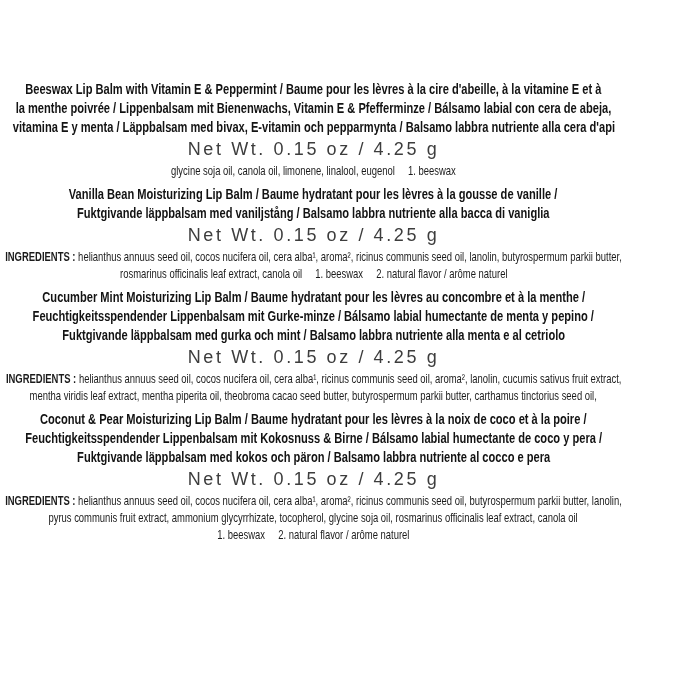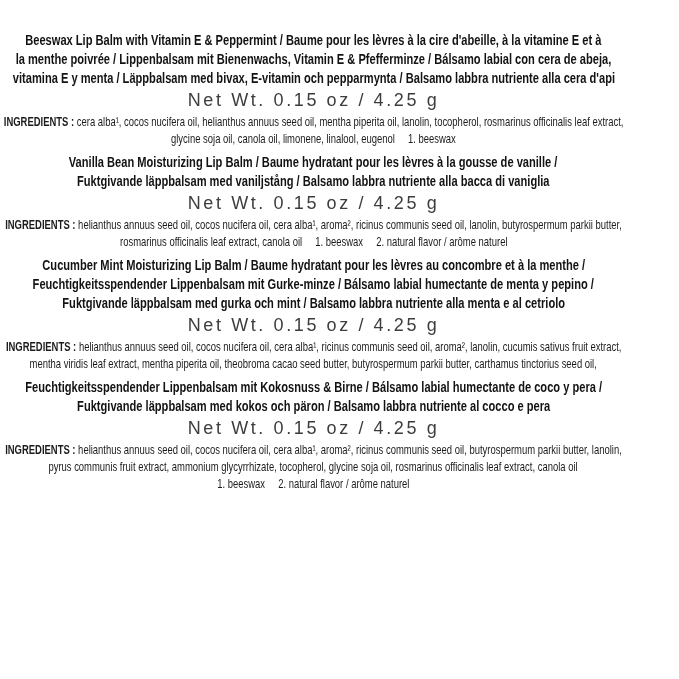--- a/index.html
+++ b/index.html
@@ -7,21 +7,21 @@
     width: 679px;
     height: 679px;
     background: #ffffff;
     overflow: hidden;
     font-family: "Liberation Sans", sans-serif;
   }
   .sheet {
     box-sizing: border-box;
     width: 627px;
     height: 679px;
-    padding-top: 30px;
+    padding-top: 79px;
     background: #ffffff;
   }
   .product { margin-bottom: 5px; }
   .line { display: flex; justify-content: center; }
   .tx { display: inline-block; white-space: pre; }
   .t-line .tx {
     font-weight: bold;
     font-size: 15px;
     line-height: 19px;
     color: #131313;
@@ -51,23 +51,20 @@
         <span class="tx">Beeswax Lip Balm with Vitamin E &amp; Peppermint / Baume pour les lèvres à la cire d'abeille, à la vitamine E et à</span>
       </div>
     <div class="line t-line">
         <span class="tx">la menthe poivrée / Lippenbalsam mit Bienenwachs, Vitamin E &amp; Pfefferminze / Bálsamo labial con cera de abeja,</span>
       </div>
     <div class="line t-line">
         <span class="tx">vitamina E y menta / Läppbalsam med bivax, E-vitamin och pepparmynta / Balsamo labbra nutriente alla cera d'api</span>
       </div>
     <div class="line netwt">
         <span class="tx">Net Wt. 0.15 oz / 4.25 g</span>
-      </div>
-    <div class="line i-line">
-        <span class="tx"><span class="i-label">INGREDIENTS : </span><span>cera alba¹, cocos nucifera oil, helianthus annuus seed oil, mentha piperita oil, lanolin, tocopherol, rosmarinus officinalis leaf extract,</span></span>
       </div>
     <div class="line i-line">
         <span class="tx">glycine soja oil, canola oil, limonene, linalool, eugenol     1. beeswax</span>
       </div>
   </section>
 
   <section class="product">
     <div class="line t-line">
         <span class="tx">Vanilla Bean Moisturizing Lip Balm / Baume hydratant pour les lèvres à la gousse de vanille /</span>
       </div>
@@ -101,20 +98,23 @@
     <div class="line i-line">
         <span class="tx"><span class="i-label">INGREDIENTS : </span><span>helianthus annuus seed oil, cocos nucifera oil, cera alba¹, ricinus communis seed oil, aroma², lanolin, cucumis sativus fruit extract,</span></span>
       </div>
     <div class="line i-line">
         <span class="tx">mentha viridis leaf extract, mentha piperita oil, theobroma cacao seed butter, butyrospermum parkii butter, carthamus tinctorius seed oil,</span>
       </div>
   </section>
 
   <section class="product">
     <div class="line t-line">
+        <span class="tx">Coconut &amp; Pear Moisturizing Lip Balm / Baume hydratant pour les lèvres à la noix de coco et à la poire /</span>
+      </div>
+    <div class="line t-line">
         <span class="tx">Feuchtigkeitsspendender Lippenbalsam mit Kokosnuss &amp; Birne / Bálsamo labial humectante de coco y pera /</span>
       </div>
     <div class="line t-line">
         <span class="tx">Fuktgivande läppbalsam med kokos och päron / Balsamo labbra nutriente al cocco e pera</span>
       </div>
     <div class="line netwt">
         <span class="tx">Net Wt. 0.15 oz / 4.25 g</span>
       </div>
     <div class="line i-line">
         <span class="tx"><span class="i-label">INGREDIENTS : </span><span>helianthus annuus seed oil, cocos nucifera oil, cera alba¹, aroma², ricinus communis seed oil, butyrospermum parkii butter, lanolin,</span></span>

